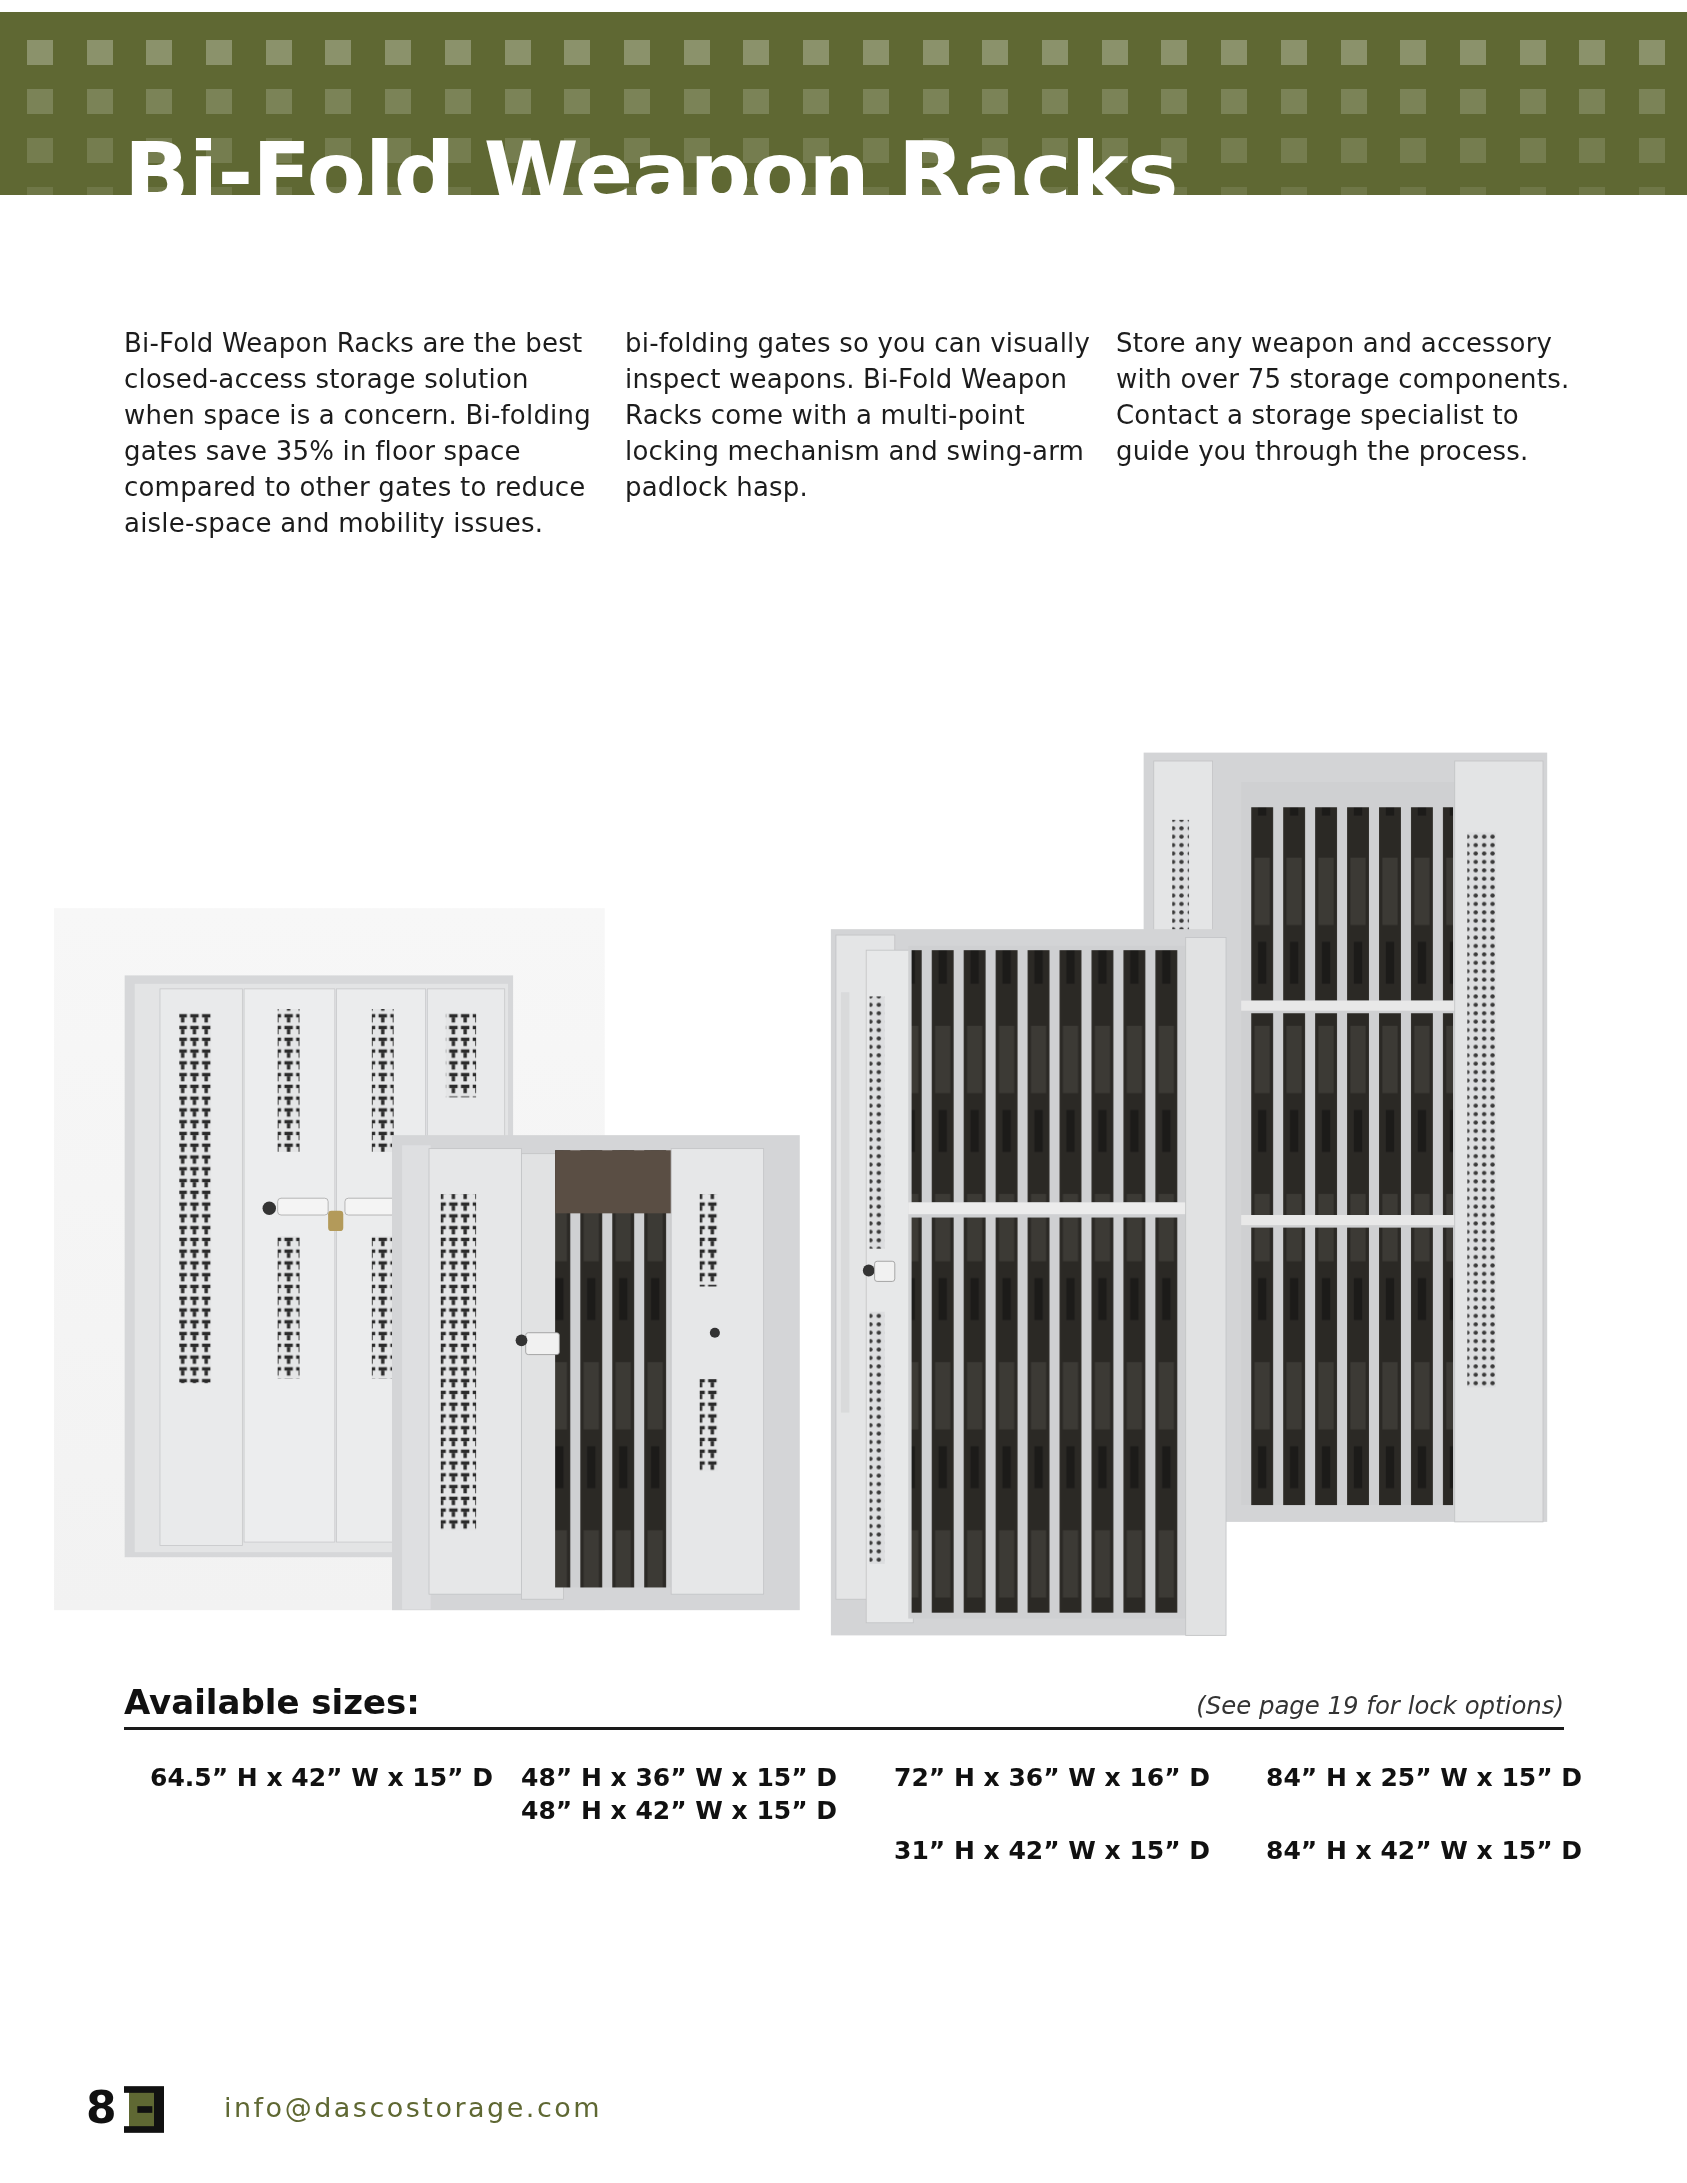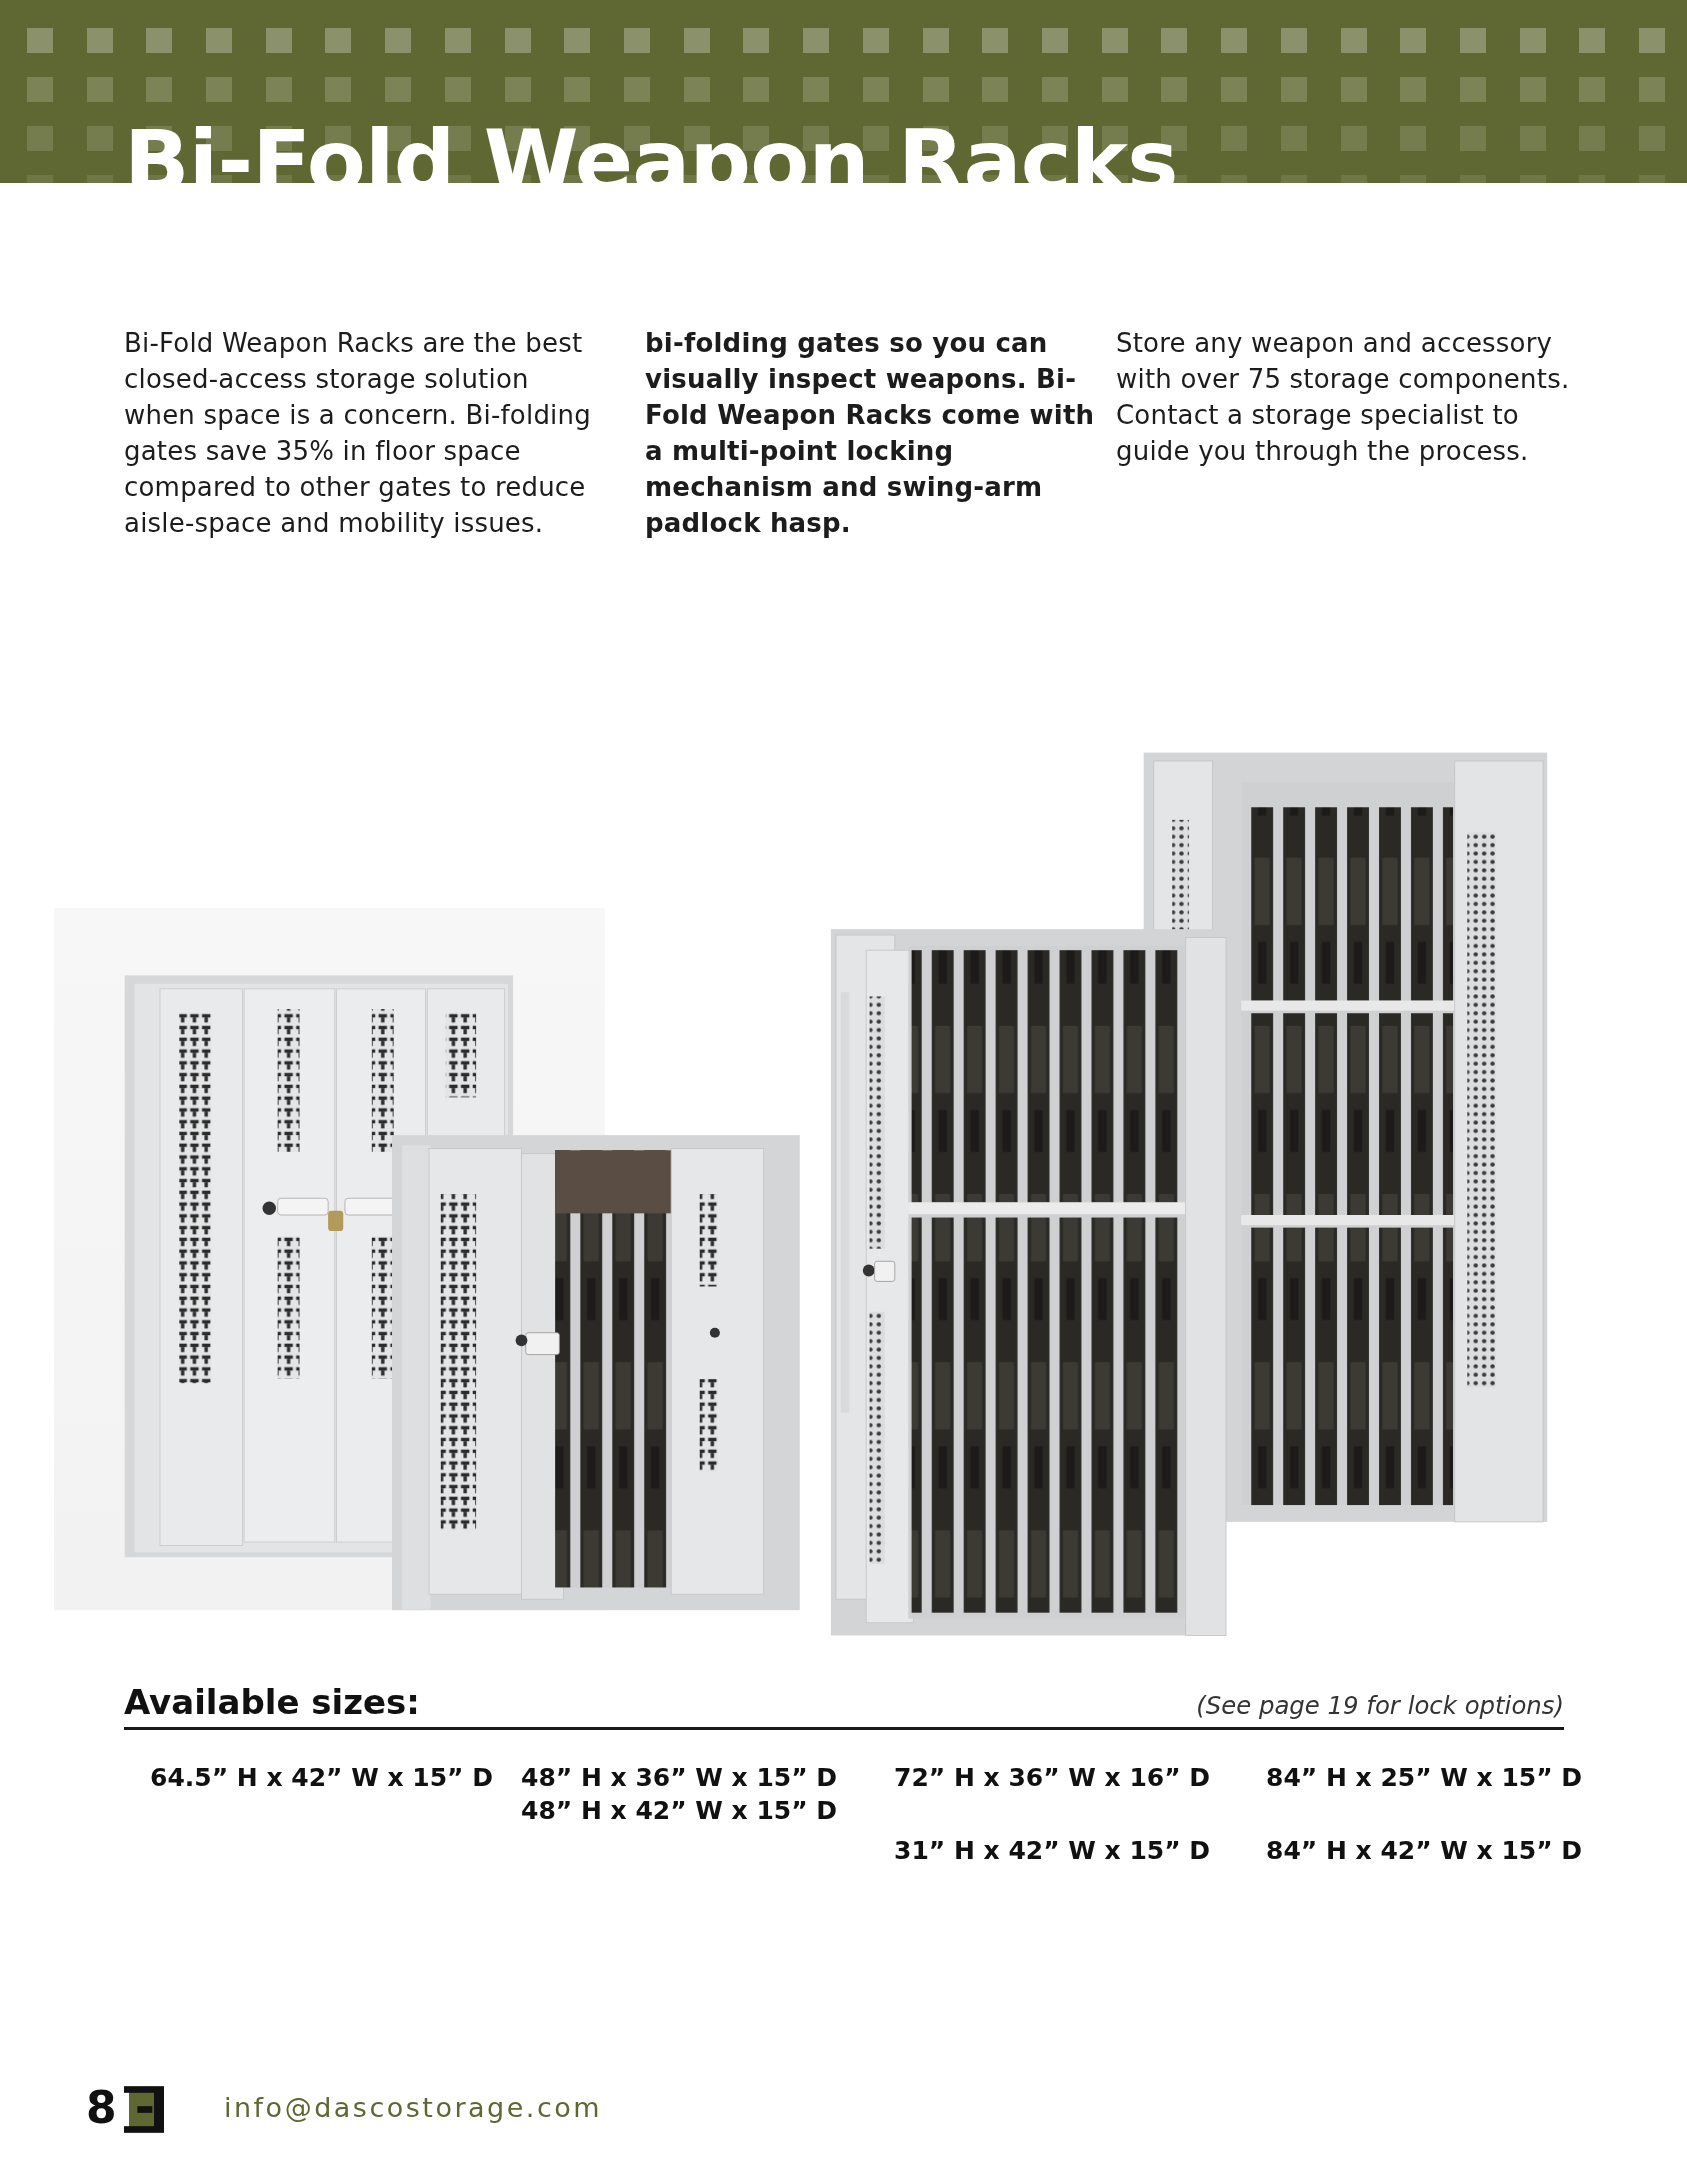--- a/index.html
+++ b/index.html
@@ -1,25 +1,25 @@
 <!DOCTYPE html>
 <html style="font-size:13.5px"><head>
 <meta charset="utf-8">
 <style>
   html, body { margin:0; padding:0; }
   body { width:1687px; height:2183px; background:#ffffff; position:relative; overflow:hidden;
          font-family:"DejaVu Sans", sans-serif; color:#1a1a1a; }
-  .header { position:absolute; left:0; top:0; width:1687px; height:183px; background:#5f6833; overflow:hidden; }
+  .header { position:absolute; left:0; top:12px; width:1687px; height:183px; background:#5f6833; overflow:hidden; }
   .dot { position:absolute; width:26px; height:25px; background:#ffffff; }
   .title { position:absolute; left:124px; top:118px; font-family:"DejaVu Sans", sans-serif; font-weight:bold;
            font-size:86px; line-height:1; color:#ffffff; letter-spacing:-0.8px; margin:0; white-space:nowrap; }
   .col { position:absolute; top:309px; width:471px; font-size:26px; line-height:36px; color:#1c1c1c;
          font-family:"DejaVu Sans", sans-serif; letter-spacing:0.2px; }
   .col p { margin:16px 0 25px 0; }
-  .col1 { left:124px; } .col2 { left:645px;font-weight:bold; } .col3 { left:1116px; }
+  .col1 { left:124px; } .col2 { left:625px; } .col3 { left:1116px; }
   .photos { position:absolute; left:0; top:740px; width:1687px; height:908px; }
   .sizes-head { position:absolute; left:124px; top:1678px; width:1440px; height:49px; border-bottom:3.4px solid #1a1a1a; }
   .sizes-title { position:absolute; left:0; bottom:5px; font-weight:bold; font-size:34px; color:#111; font-family:"DejaVu Sans", sans-serif; }
   .sizes-note { position:absolute; right:0; bottom:6.7px; font-style:italic; font-size:24.4px; color:#333; font-family:"DejaVu Sans", sans-serif; }
   .size { position:absolute; font-weight:bold; font-size:25px; color:#111; white-space:nowrap; font-family:"DejaVu Sans", sans-serif; }
   .footer-num { position:absolute; left:86px; top:2086px; font-weight:bold; font-size:44px; color:#111; line-height:1; }
   .footer-logo { position:absolute; left:124px; top:2086px; width:40px; height:47px; }
   .footer-email { position:absolute; left:224px; top:2092px; font-size:27px; color:#5f6833; letter-spacing:2.5px; }
 </style>
 </head>

